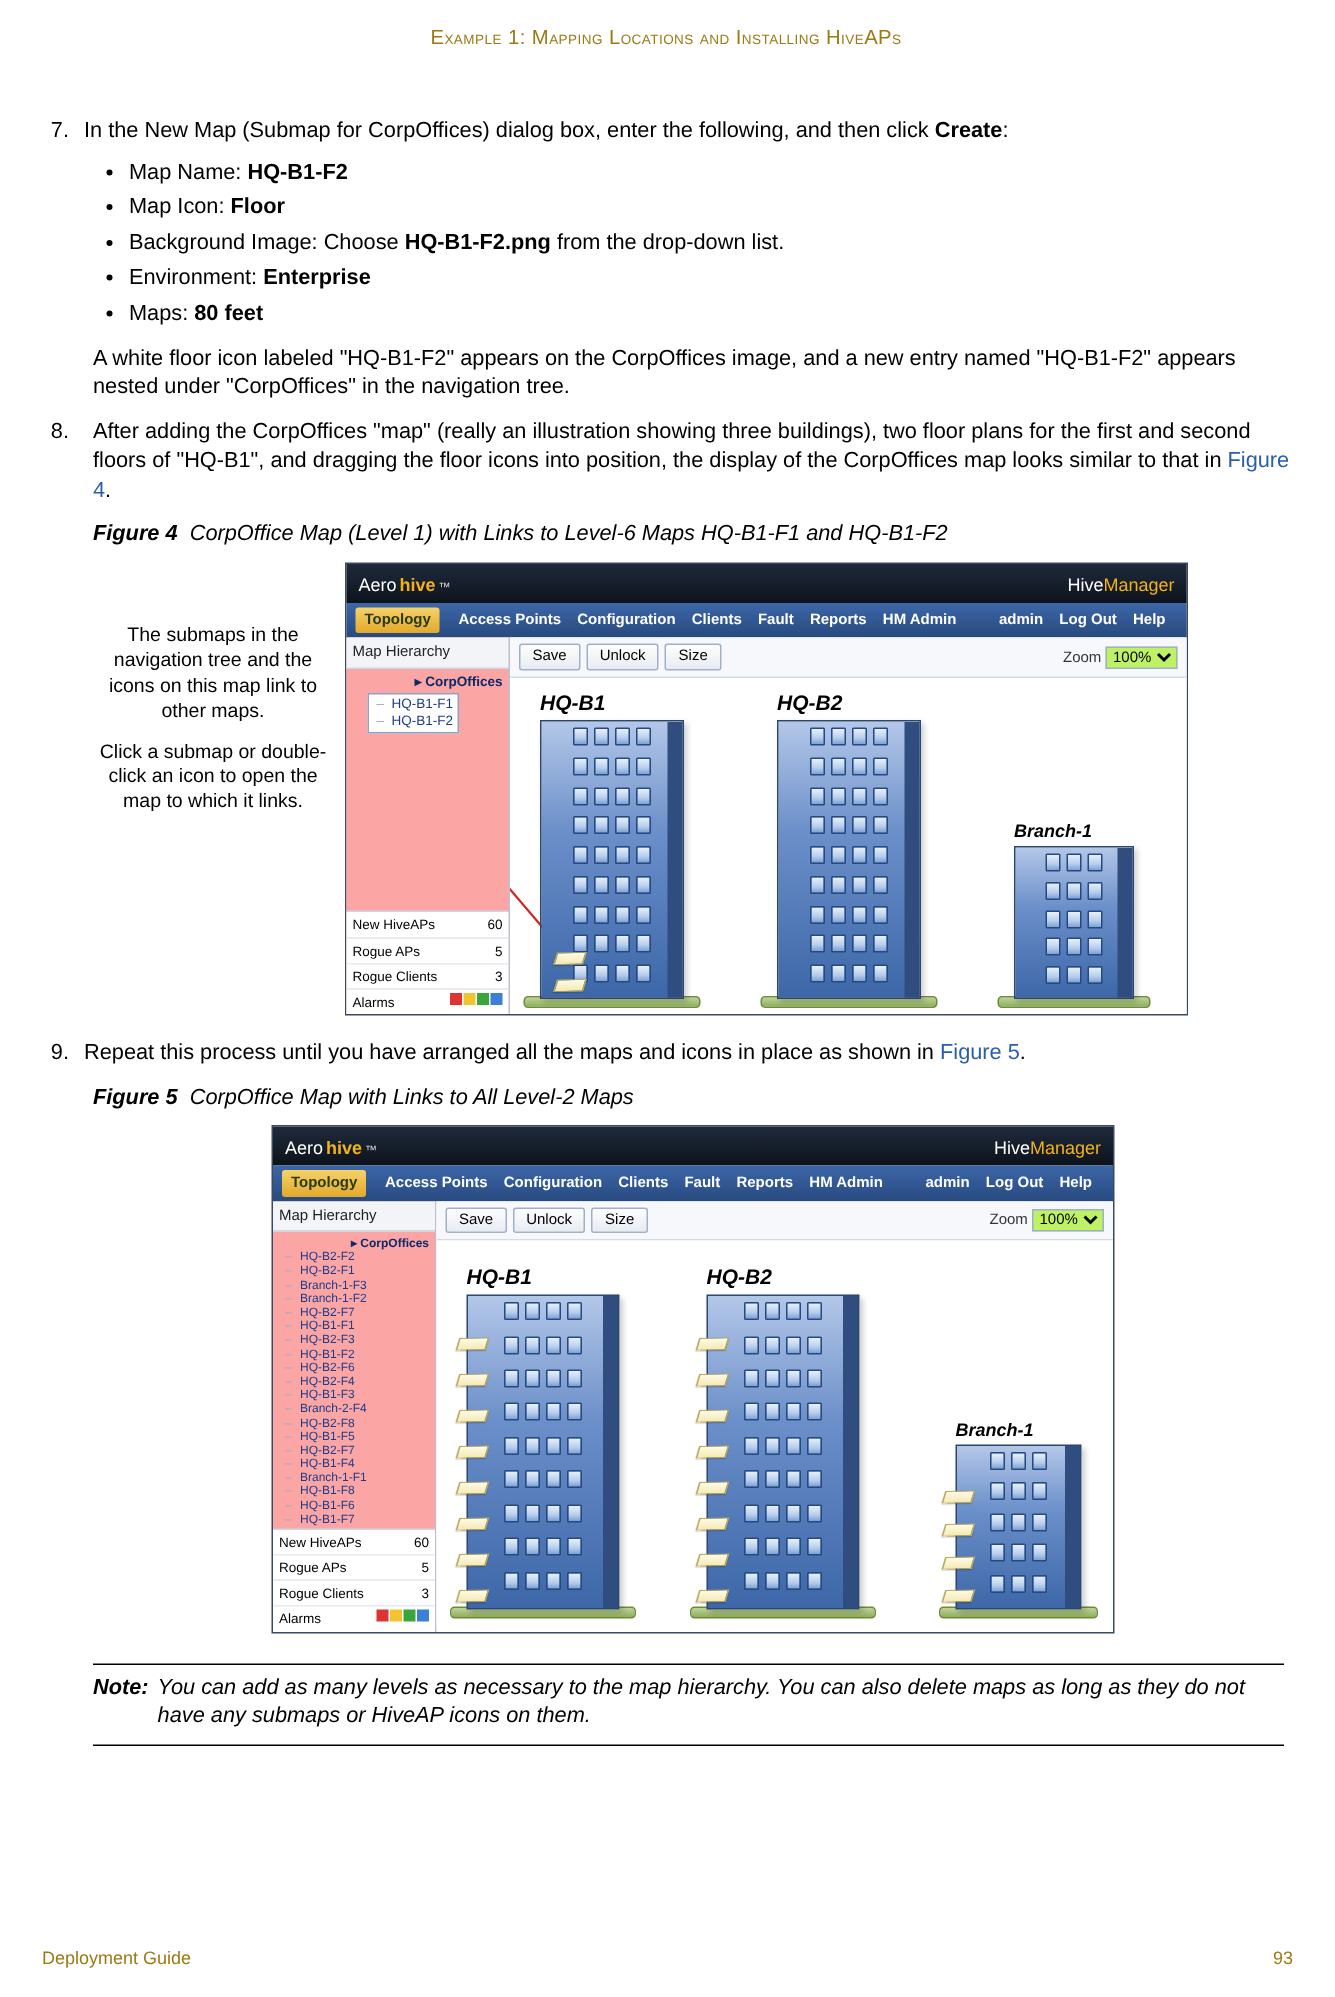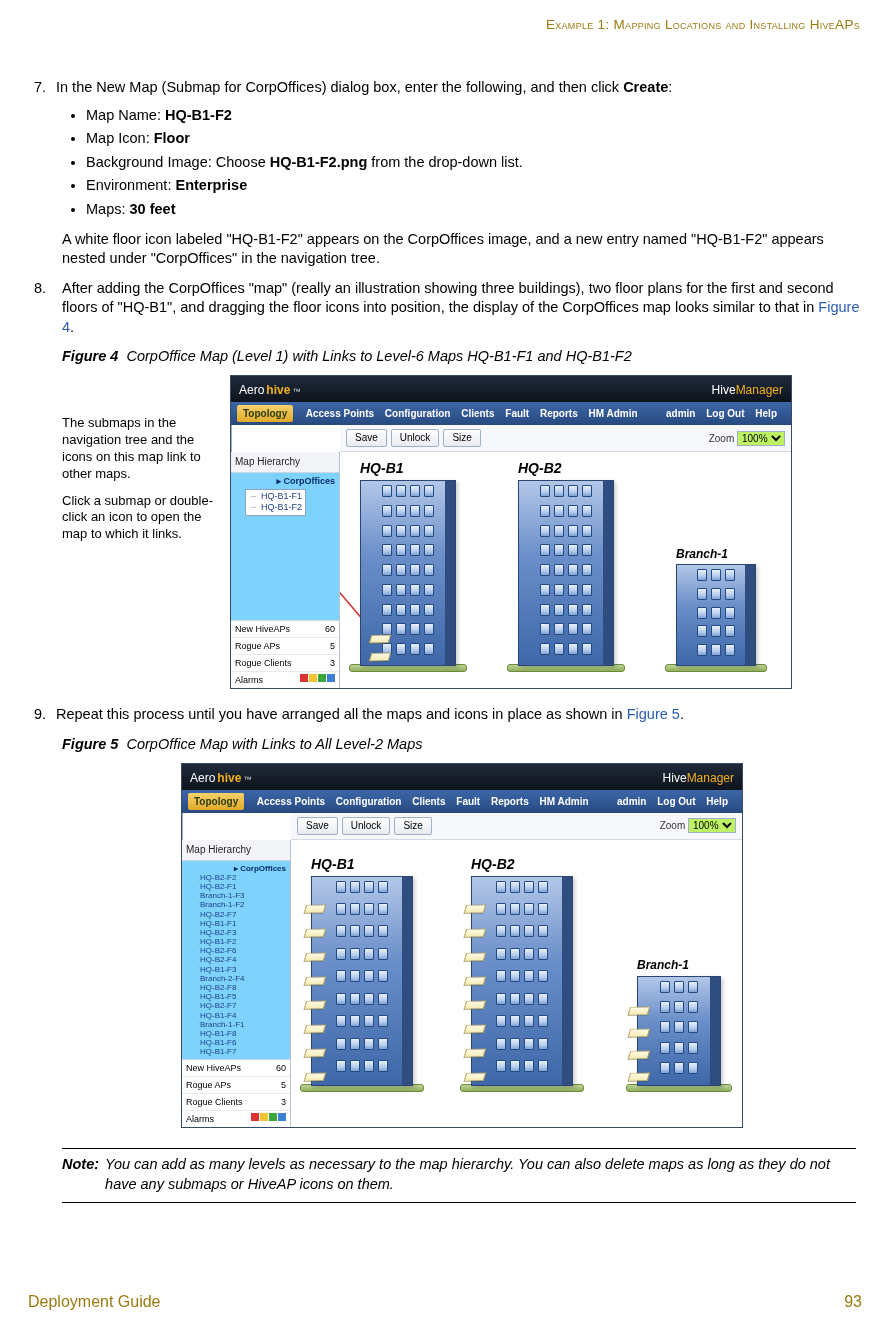--- a/index.html
+++ b/index.html
@@ -16,21 +16,21 @@
     position: relative;
   }
   .page {
     position: relative;
     width: 890px;
     height: 1331px;
     box-sizing: border-box;
     padding: 16px 28px 0 28px;
   }
   .running-head {
-    text-align: right;
+    text-align: center;
     font-size: 13.5px;
     color: #9b7a12;
     font-variant: small-caps;
     letter-spacing: 0.3px;
     margin-bottom: 44px;
     padding-right: 2px;
   }
   ol.steps {
     list-style: decimal;
     margin: 0 0 0 0;
@@ -67,21 +67,21 @@
     margin: 6px 0 16px 6px;
   }
   .fig-aside {
     width: 160px;
     font-family: Arial, Helvetica, sans-serif;
     font-size: 13px;
     line-height: 1.3;
     color: #000;
     padding-top: 40px;
   }
-  .fig-aside p { margin: 0 0 10px 0; }
+  .fig-aside p { margin: 0 0 10px 0; text-align: center; }
 
   .hm-shot {
     width: 560px;
     border: 1px solid #3a4a63;
     background: #fff;
     box-shadow: 0 0 0 1px #9eaec7 inset;
     font-family: Arial, Helvetica, sans-serif;
     font-size: 10px;
     position: relative;
   }
@@ -115,24 +115,23 @@
   .hm-nav .l span, .hm-nav .r span { margin-right: 8px; }
   .hm-nav .l span:first-child {
     background: linear-gradient(#f6d26a,#e1a92a);
     color:#2a3a12; padding:2px 6px; border-radius:2px; margin-right:10px;
     display:inline-block;
   }
   .hm-body { display:flex; }
   .hm-side {
     width: 108px;
     border-right: 1px solid #b8c2d1;
-    background:#7dd3fc;
+    background:#fca5a5;
     display:flex; flex-direction:column;
     min-height: 236px;
-    margin-top: 27px;
   }
   .hm-side .hdr {
     font-size:10px; padding:3px 4px; border-bottom:1px solid #cfd6e1;
     background:#f2f4f8; color:#222;
   }
   .tree {
     flex:1; padding:3px 4px 2px 6px; font-size:9px; color:#1d3d8a;
     line-height: 1.25;
     overflow:hidden;
   }
@@ -239,41 +238,41 @@
     display:flex;
     font-style: italic;
     gap: 6px;
   }
   .note-box .nlabel { font-weight: bold; flex: 0 0 auto; }
 
   
   .footer {
     position:absolute; left:28px; right:28px; bottom:18px;
     display:flex; justify-content:space-between;
-    color:#9b7a12; font-size:16px;
+    color:#9b7a12; font-size:12px;
   }
 </style>
 </head>
 <body>
 
 <div class="page">
   <div class="running-head">Example 1: Mapping Locations and Installing HiveAPs</div>
 
   <ol class="steps" start="7">
 
     <li>
       <span>
         <span>In the New Map (Submap for CorpOffices) dialog box, enter the following, and then click </span><span class="b">Create</span><span>:</span>
       </span>
       <ul class="props">
         <li><span>Map Name: </span><span class="b">HQ-B1-F2</span></li>
         <li><span>Map Icon: </span><span class="b">Floor</span></li>
         <li><span>Background Image: Choose </span><span class="b">HQ-B1-F2.png</span><span> from the drop-down list.</span></li>
         <li><span>Environment: </span><span class="b">Enterprise</span></li>
-        <li><span>Maps: </span><span class="b">30 feet</span></li>
+        <li><span>Maps: </span><span class="b">80 feet</span></li>
       </ul>
       <div class="followup">A white floor icon labeled "HQ-B1-F2" appears on the CorpOffices image, and a new entry named "HQ-B1-F2" appears nested under "CorpOffices" in the navigation tree.</div>
     </li>
 
     <li>
       <div class="followup">
         <span>After adding the CorpOffices "map" (really an illustration showing three buildings), two floor plans for the first and second floors of "HQ-B1", and dragging the floor icons into position, the display of the CorpOffices map looks similar to that in </span><span class="ext-link">Figure 4</span><span>.</span>
       </div>
 
       <div class="figcap">

